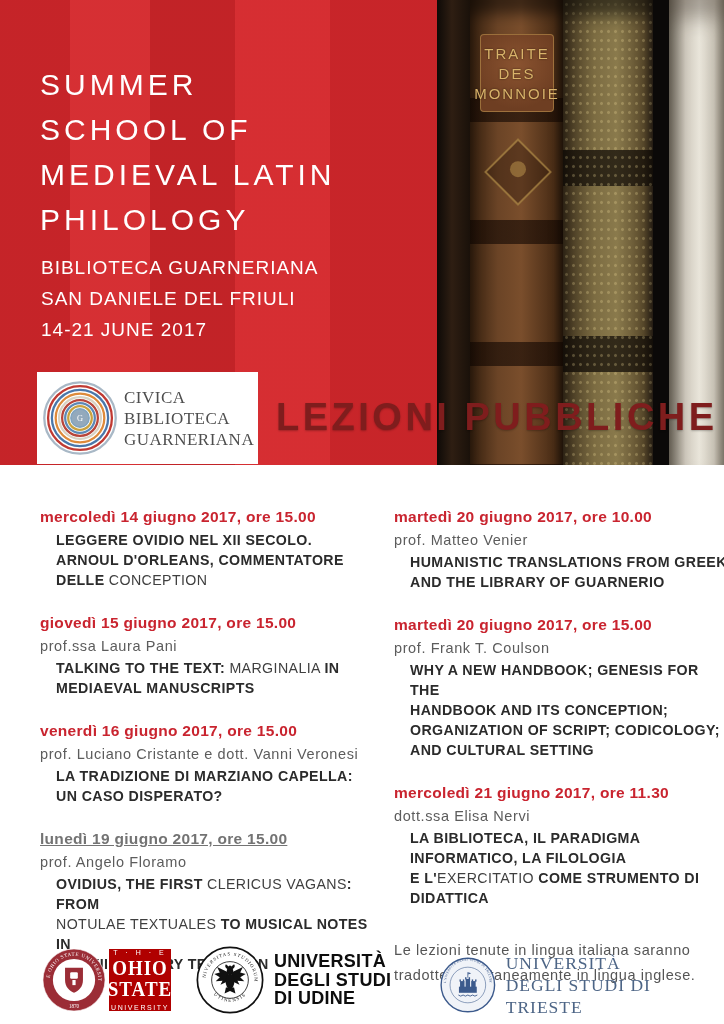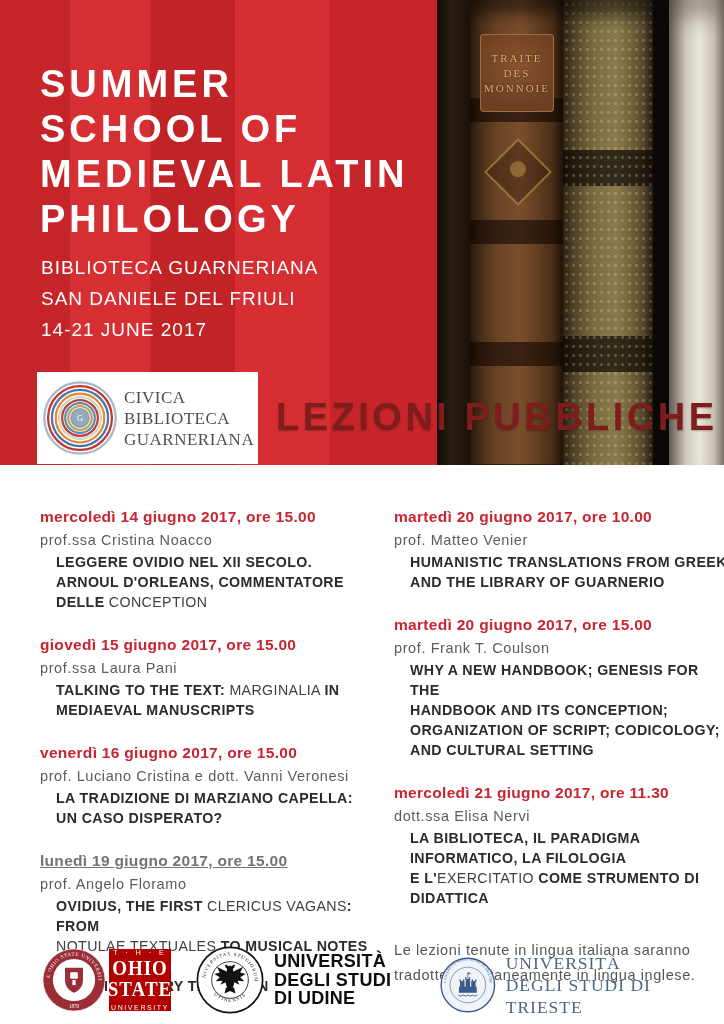--- a/index.html
+++ b/index.html
@@ -14,40 +14,40 @@
   .spine-a{left:0;width:33px;background:linear-gradient(90deg,#0e0a07,#2e1e12 45%,#1a110a);}
   .spine-b{left:33px;width:93px;
     background:
       repeating-linear-gradient(180deg,rgba(0,0,0,0) 0 98px,rgba(18,7,2,.62) 98px 122px),
       linear-gradient(90deg,#35200f,#6b4426 30%,#7a4e2c 55%,#4a2d16 90%,#2a1a0c);
     box-shadow:inset 0 14px 14px rgba(0,0,0,.5);}
   .spine-label{position:absolute;left:10px;top:34px;width:72px;height:76px;border-radius:4px;
     background:radial-gradient(circle at 50% 40%,#8a5330,#6e3e22 75%);
     border:1px solid rgba(210,170,90,.45);
     display:flex;flex-direction:column;align-items:center;justify-content:center;gap:3px;}
-  .spine-label span{color:#d9b36a;font-family:Liberation Serif, serif;font-size:11px;letter-spacing:2px;text-shadow:0 0 2px rgba(0,0,0,.6);}
+  .spine-label span{color:#d9b36a;font-family:Liberation Sans, sans-serif;font-size:15px;letter-spacing:2px;text-shadow:0 0 2px rgba(0,0,0,.6);}
   .spine-diamond{position:absolute;left:24px;top:148px;width:44px;height:44px;transform:rotate(45deg);
     border:2px solid rgba(205,165,85,.55);background:rgba(40,20,8,.35);}
   .spine-diamond:after{content:"";position:absolute;left:12px;top:12px;width:16px;height:16px;background:rgba(205,165,85,.45);border-radius:50%;}
   .spine-c{left:126px;width:90px;
     background:
       radial-gradient(rgba(235,215,150,.28) 1px,transparent 1.6px),
       repeating-linear-gradient(180deg,rgba(0,0,0,0) 0 150px,rgba(16,11,6,.72) 150px 186px),
       linear-gradient(90deg,#3c2f1c,#7c6c42 35%,#8a7a4c 60%,#5a4a2c 90%,#32271a);
     background-size:7px 9px,auto,auto;
     box-shadow:inset 0 16px 16px rgba(0,0,0,.55);}
   .spine-gap{left:216px;width:16px;background:#0b0908;}
   .spine-d{left:232px;width:55px;
     background:linear-gradient(90deg,#6f6a5e,#cfc9bd 30%,#e9e5da 55%,#cfc9bc 82%,#8d8779);
     box-shadow:inset 0 18px 20px rgba(40,30,20,.35);}
   .red-block{position:absolute;left:0;top:0;width:437px;height:465px;}
   .red-block:before{content:"";position:absolute;inset:0;
     background:linear-gradient(90deg,rgba(90,0,0,.12) 0 70px,rgba(255,170,150,.05) 70px 150px,
       rgba(90,0,0,.15) 150px 235px,rgba(255,170,150,.04) 235px 330px,rgba(90,0,0,.10) 330px 437px);}
-  .hero-title{position:absolute;left:40px;top:62px;color:#ffffff;font-size:38px;font-weight:700;
+  .hero-title{position:absolute;left:40px;top:62px;color:#ffffff;font-size:30px;font-weight:400;
     letter-spacing:4px;line-height:45px;}
   .hero-subtitle{position:absolute;left:41px;top:252px;color:#ffffff;font-size:19px;font-weight:400;
     letter-spacing:1px;line-height:31px;}
   .logo-box{position:absolute;left:37px;top:372px;width:221px;height:92px;background:#ffffff;
     display:flex;align-items:center;}
   .logo-rings{margin-left:5px;width:76px;height:76px;flex:0 0 auto;}
   .logo-name{margin-left:6px;color:#4e4e4e;font-family:"Liberation Serif",serif;font-size:17px;
     line-height:21px;letter-spacing:.5px;}
   .banner-title{position:absolute;left:276px;top:396px;color:#7f1d1d;font-size:38px;font-weight:700;
     letter-spacing:3.5px;white-space:nowrap;text-shadow:0 1px 2px rgba(0,0,0,.25);}
@@ -135,34 +135,33 @@
       </div>
     </div>
 
     <div class="banner-title">LEZIONI PUBBLICHE</div>
   </div>
 
   <div class="schedule">
     <div class="col">
         <div class="event">
           <div class="event-date" style="color: rgb(201, 36, 47);">mercoledì 14 giugno 2017, ore 15.00</div>
-          <div class="event-speaker">prof.ssa Cristina Noacco</div>
           <div class="event-title"><span class="seg-b">LEGGERE OVIDIO NEL XII SECOLO.
 ARNOUL D'ORLEANS, COMMENTATORE
 DELLE </span><span class="seg-r">CONCEPTION</span></div>
         </div>
         <div class="event">
           <div class="event-date" style="color: rgb(201, 36, 47);">giovedì 15 giugno 2017, ore 15.00</div>
           <div class="event-speaker">prof.ssa Laura Pani</div>
           <div class="event-title"><span class="seg-b">TALKING TO THE TEXT: </span><span class="seg-r">MARGINALIA </span><span class="seg-b">IN
 MEDIAEVAL MANUSCRIPTS</span></div>
         </div>
         <div class="event">
           <div class="event-date" style="color: rgb(201, 36, 47);">venerdì 16 giugno 2017, ore 15.00</div>
-          <div class="event-speaker">prof. Luciano Cristina e dott. Vanni Veronesi</div>
+          <div class="event-speaker">prof. Luciano Cristante e dott. Vanni Veronesi</div>
           <div class="event-title"><span class="seg-b">LA TRADIZIONE DI MARZIANO CAPELLA:
 UN CASO DISPERATO?</span></div>
         </div>
         <div class="event">
           <div class="event-date" style="color: #737373; text-decoration: underline;">lunedì 19 giugno 2017, ore 15.00</div>
           <div class="event-speaker">prof. Angelo Floramo</div>
           <div class="event-title"><span class="seg-b">OVIDIUS, THE FIRST </span><span class="seg-r">CLERICUS VAGANS</span><span class="seg-b">: FROM
 </span><span class="seg-r">NOTULAE TEXTUALES </span><span class="seg-b">TO MUSICAL NOTES IN
 THE XII CENTURY TRADITION</span></div>
         </div>

